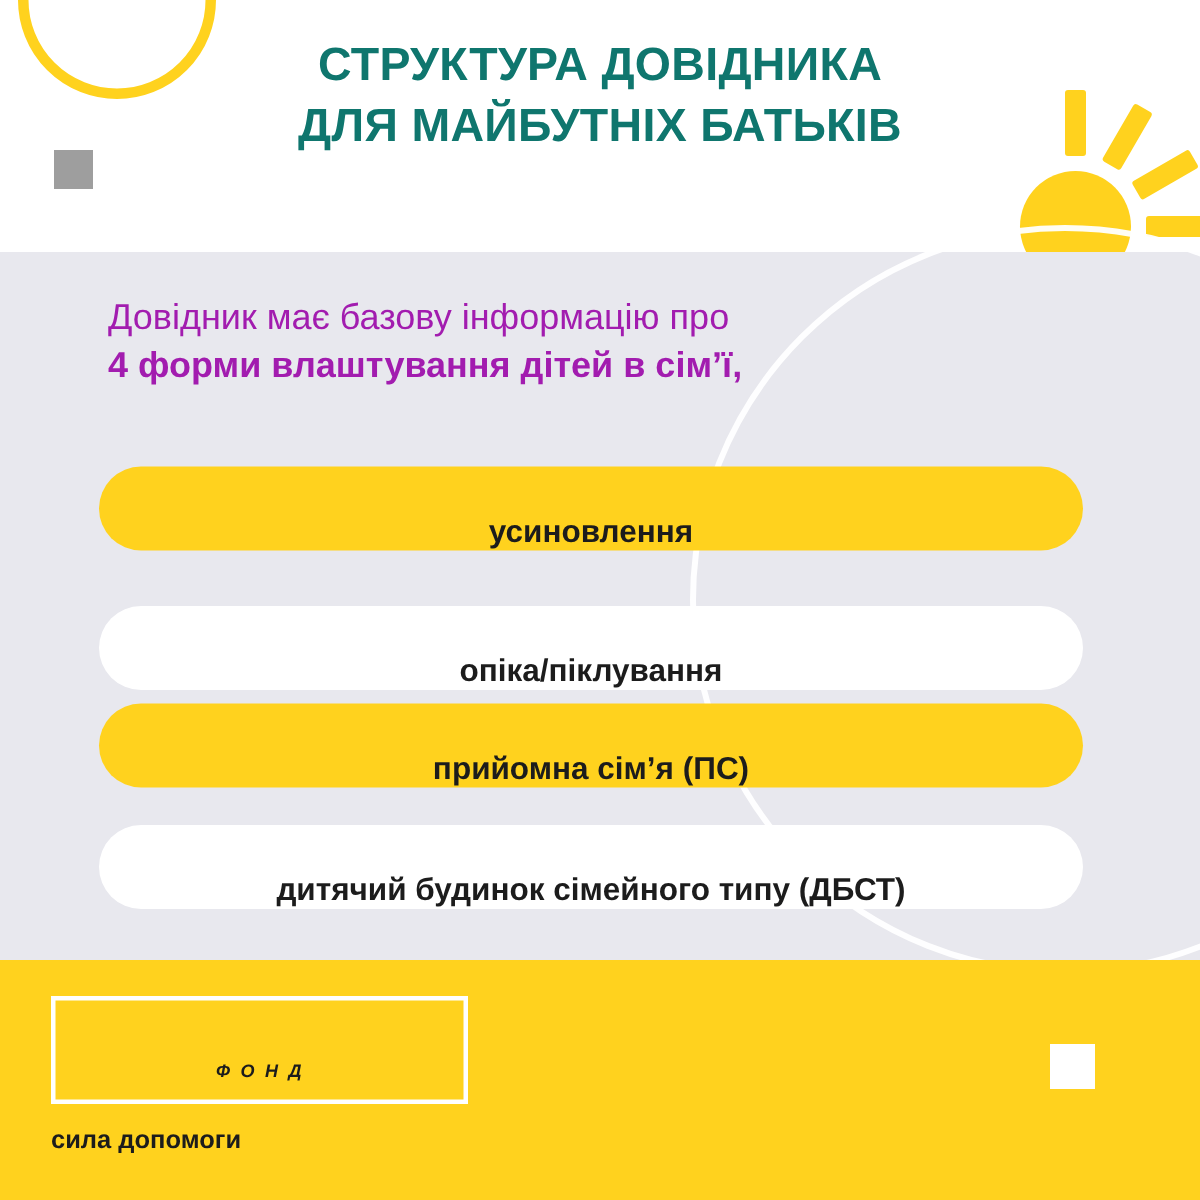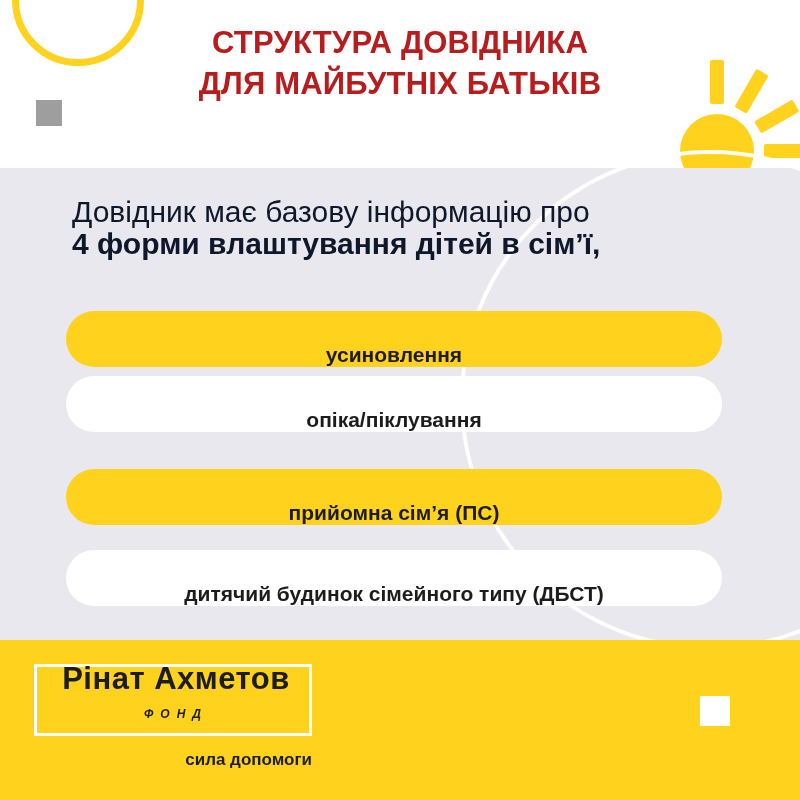--- a/index.html
+++ b/index.html
@@ -81,21 +81,21 @@
 
   .title {
     position: absolute;
     left: 0;
     top: 22px;
     width: 800px;
     text-align: center;
     font-size: 31px;
     line-height: 41px;
     font-weight: bold;
-    color: #b91c1c;
+    color: #0f766e;
     letter-spacing: 0.2px;
     z-index: 5;
   }
 
   
   .body-arc {
     position: absolute;
     right: -160px;
     top: 150px;
     width: 500px;
@@ -113,23 +113,23 @@
     height: 58px;
     background: #9e9e9e;
   }
 
   
   .intro {
     position: absolute;
     left: 72px;
     top: 196px;
     width: 620px;
-    font-size: 30px;
+    font-size: 24px;
     line-height: 32px;
-    color: #0f172a;
+    color: #a21caf;
   }
   .intro .b {
     font-weight: bold;
   }
 
   
   .pill {
     position: absolute;
     left: 66px;
     width: 656px;
@@ -139,21 +139,21 @@
     align-items: flex-end;
     justify-content: center;
     font-size: 21px;
     font-weight: bold;
     color: #1c1c1c;
     box-sizing: border-box;
   }
   .pill.yellow { background: #ffd21e; }
   .pill.white  { background: #ffffff; }
   .pill-1 { top: 311px; }
-  .pill-2 { top: 376px; }
+  .pill-2 { top: 404px; }
   .pill-3 { top: 469px; }
   .pill-4 { top: 550px; }
 
   
   .footer {
     position: absolute;
     left: 0;
     bottom: 0;
     width: 800px;
     height: 160px;
@@ -198,21 +198,21 @@
     font-weight: bold;
     letter-spacing: 7px;
     color: #1c1c1c;
     font-style: italic;
   }
   .logo-tagline {
     position: absolute;
     left: 34px;
     top: 110px;
     width: 278px;
-    text-align: right;
+    text-align: left;
     font-size: 17px;
     font-weight: bold;
     color: #1c1c1c;
   }
 </style>
 </head>
 <body>
 
 <div class="poster">
 
@@ -251,19 +251,18 @@
   <div class="pill yellow pill-3">
     <span>прийомна сім’я (ПС)</span>
   </div>
   <div class="pill white pill-4">
     <span>дитячий будинок сімейного типу (ДБСТ)</span>
   </div>
 
   <div class="footer">
     <div class="white-sq"></div>
     <div class="logo-box">
-      <div class="logo-name">Рінат Ахметов</div>
       <div class="logo-sub">ФОНД</div>
     </div>
     <div class="logo-tagline">сила допомоги</div>
   </div>
 
 </div>
 
 </body></html>

